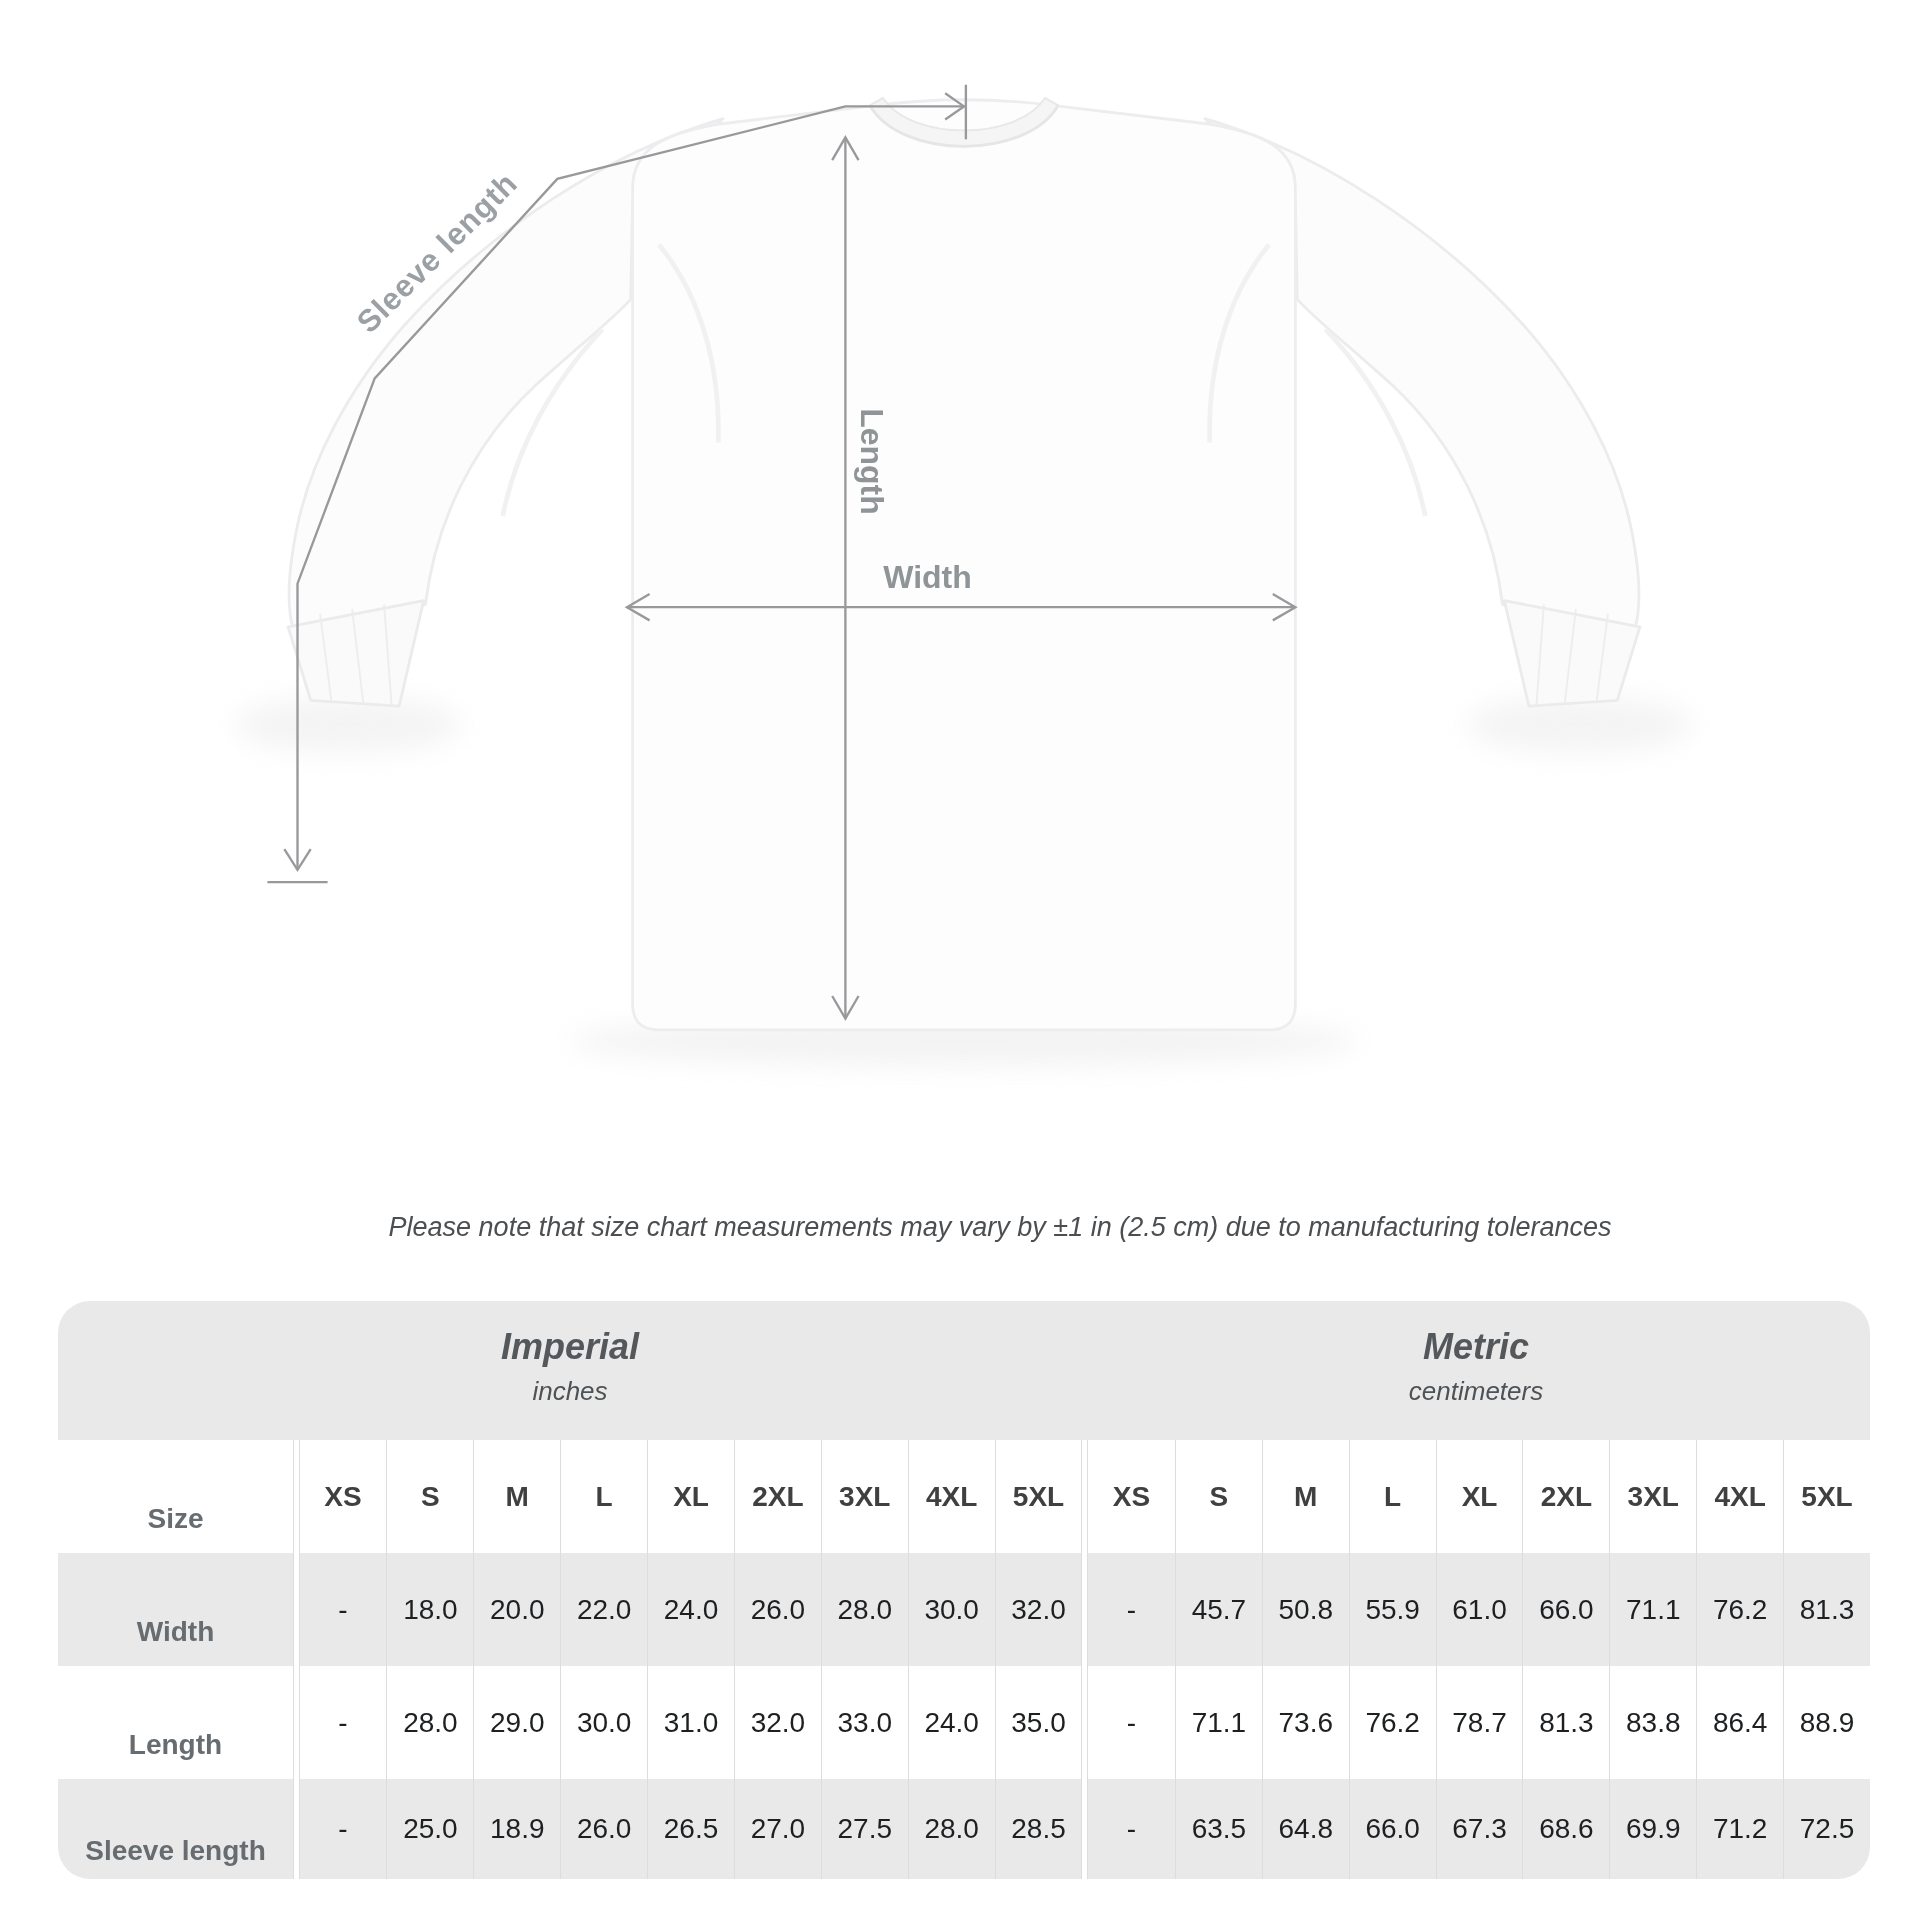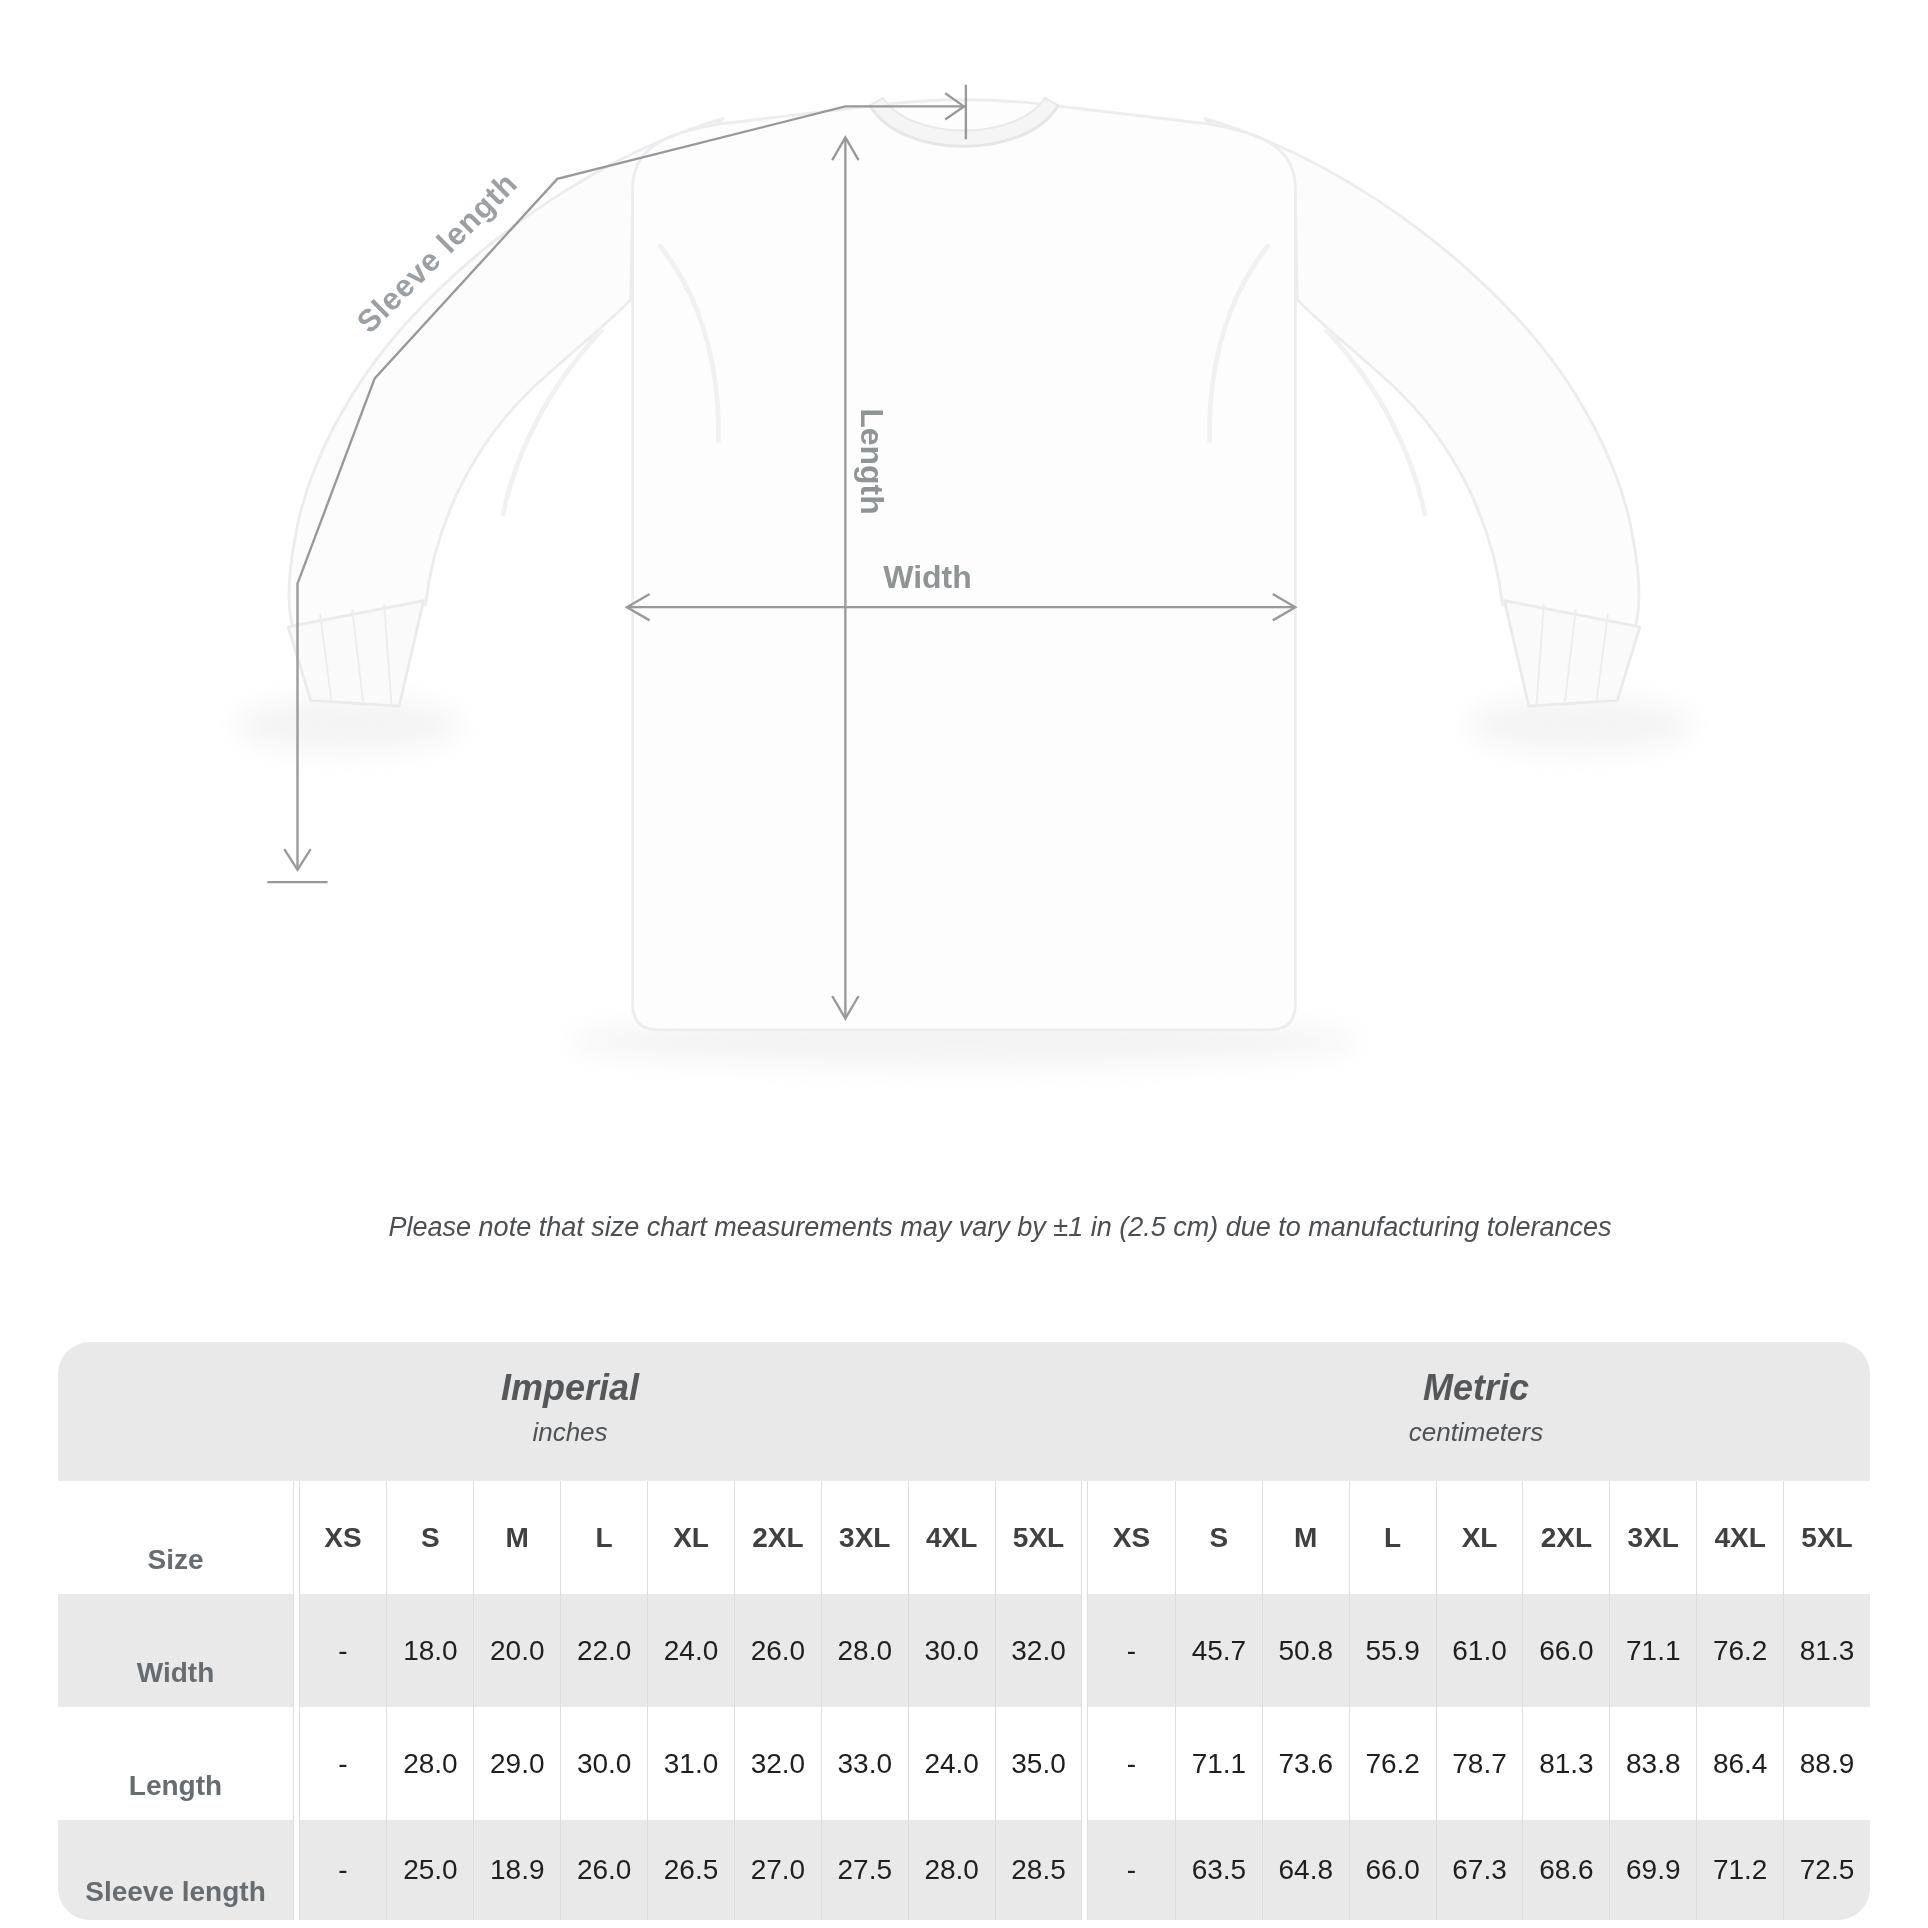--- a/index.html
+++ b/index.html
@@ -31,21 +31,21 @@
     position:absolute; top:1149px; left:0; width:100%; text-align:center;
     font-size:43px; font-weight:bold; color:#3b3e40;
   }
   .subtitle {
     position:absolute; top:1212px; left:0; width:100%; text-align:center;
     font-size:27px; font-style:italic; color:#4c4f52;margin-left:36px;
   }
 
   
   .sizetable {
-    position:absolute; left:58px; top:1342px; width:1812px; height:578px;
+    position:absolute; left:58px; top:1301px; width:1812px; height:578px;
     background:#e9e9ea; border-radius:32px; overflow:hidden;
   }
   .band { height:139px; display:grid; grid-template-columns:1024px 1fr; }
   .ugroup { text-align:center; padding-top:24.5px; }
   .uname { font-size:36px; font-weight:bold; font-style:italic; color:#54585b; line-height:41px; }
   .uunit { font-size:26px; font-style:italic; color:#4e5255; margin-top:9.4px; }
 
   .trow {
     display:grid;
     grid-template-columns:235px 6.6px repeat(9,1fr) 6.6px repeat(9,1fr);

